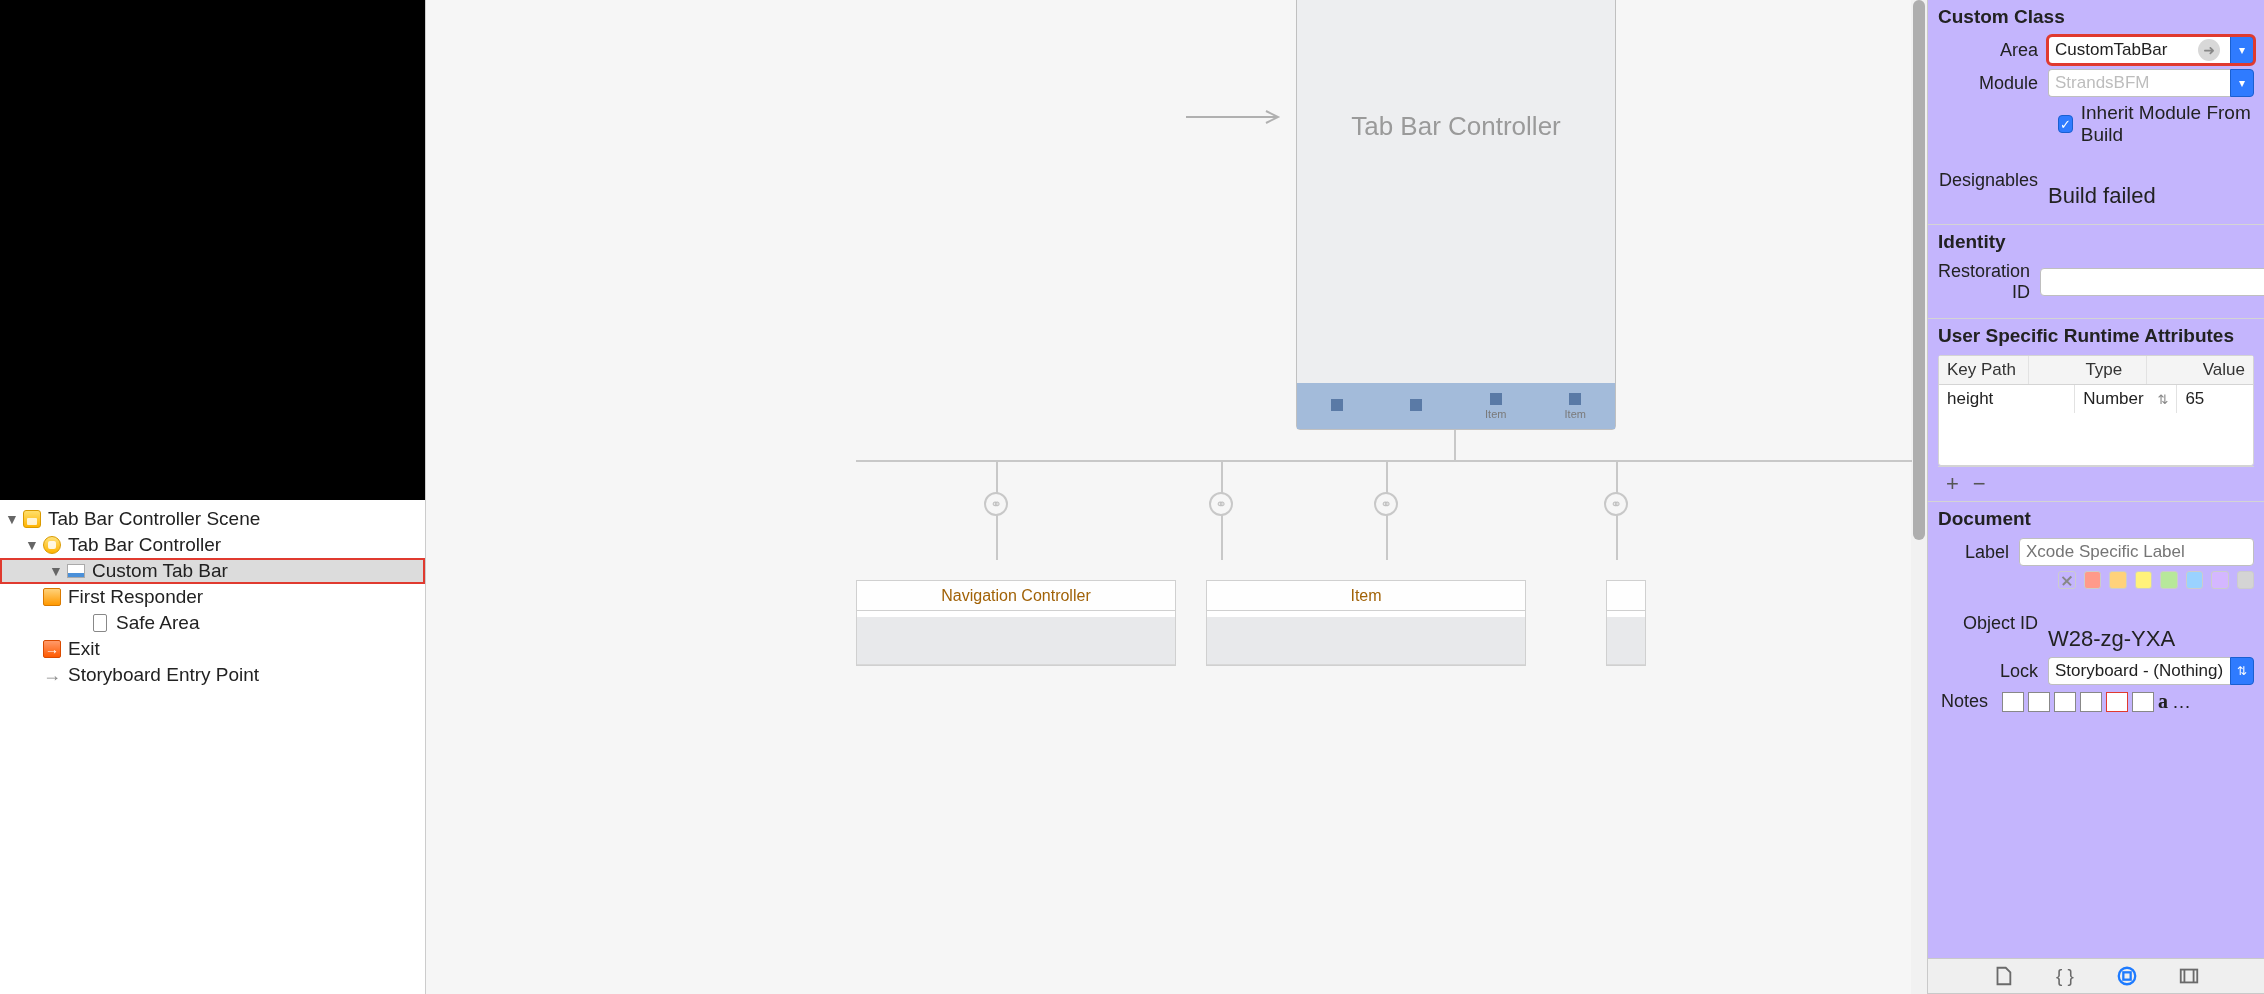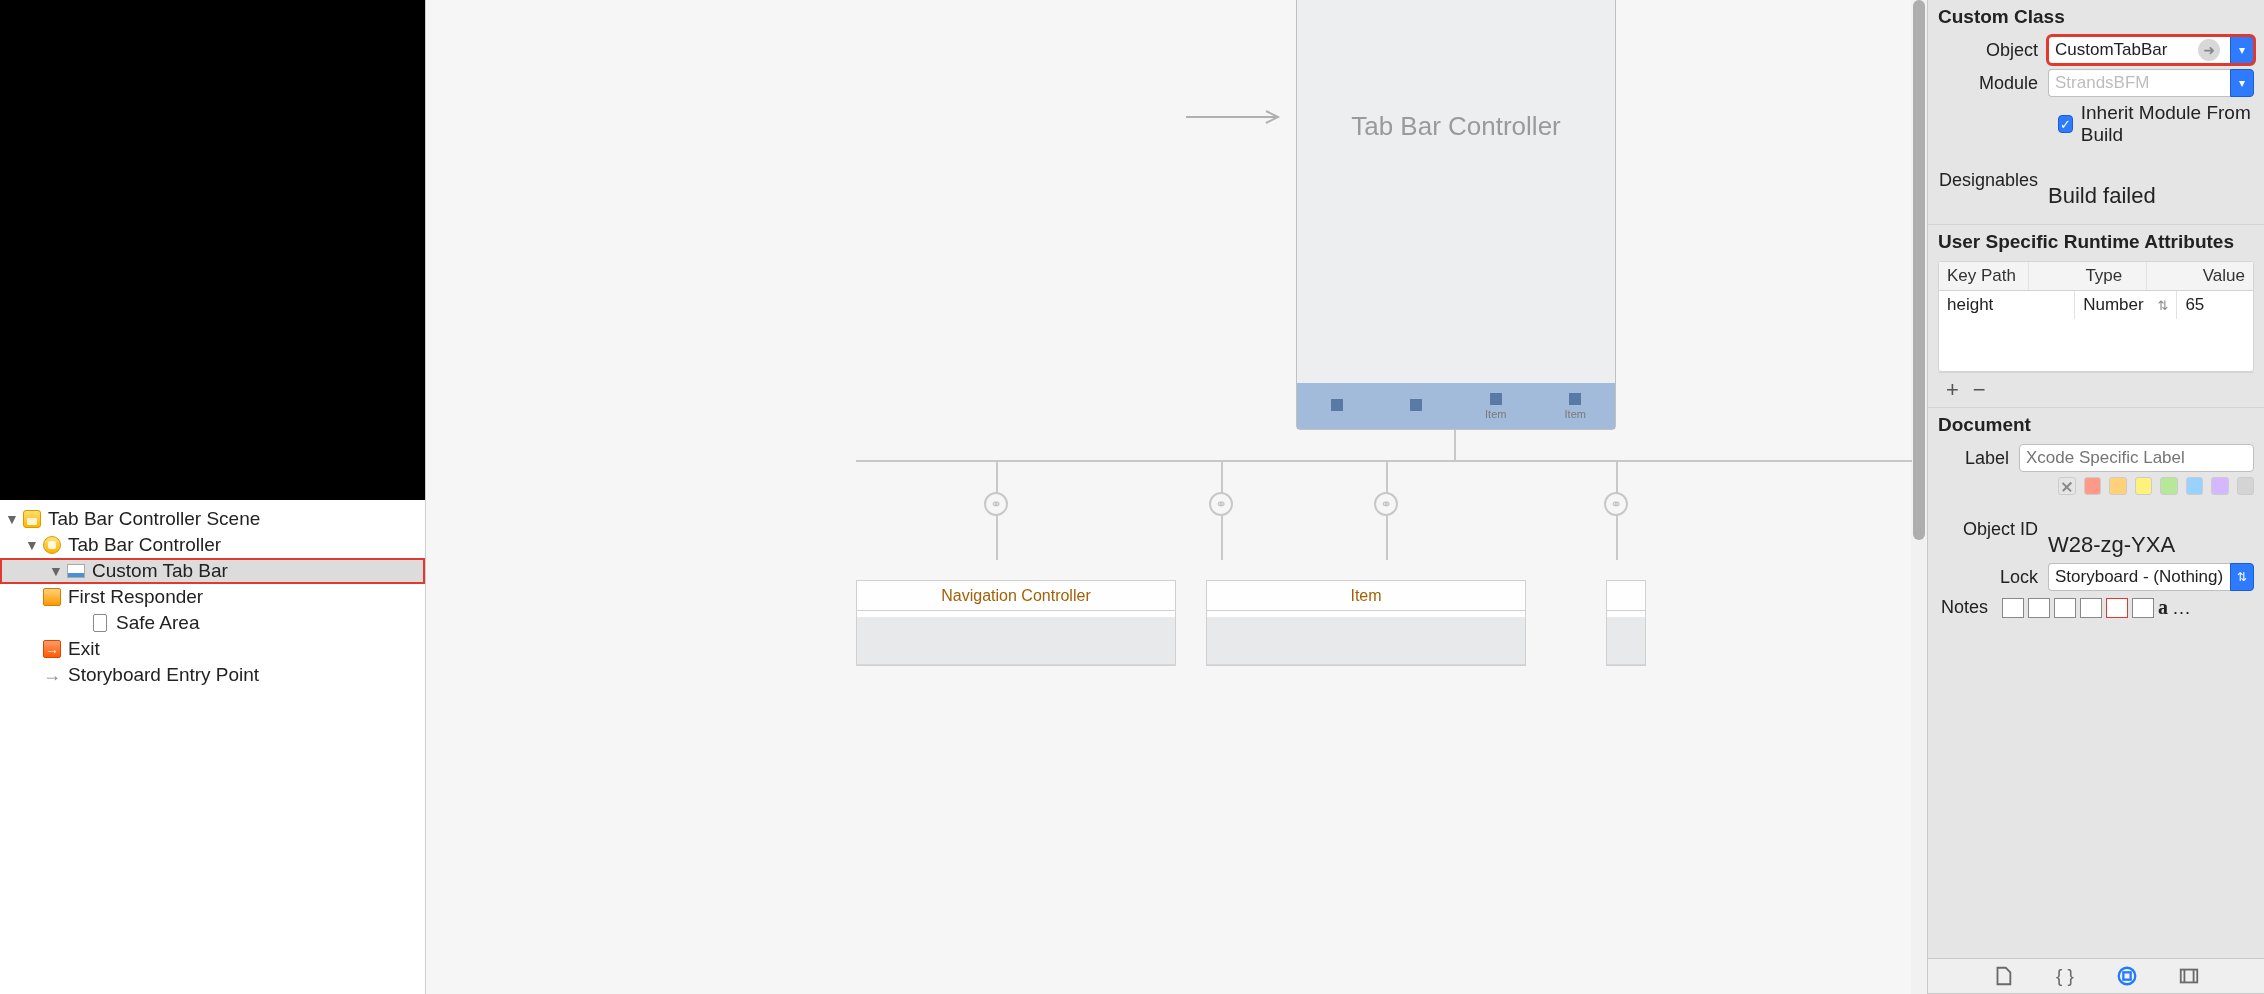--- a/index.html
+++ b/index.html
@@ -52,21 +52,21 @@
 .seg-h{position:absolute;left:430px;right:15px;top:460px;height:2px;background:#c8c8c8;}
 .seg-v{position:absolute;width:2px;background:#c8c8c8;top:460px;height:100px;}
 .seg-node{position:absolute;width:24px;height:24px;border:2px solid #c8c8c8;border-radius:12px;background:#f6f6f6;top:492px;display:flex;align-items:center;justify-content:center;color:#c0c0c0;font-size:14px;}
 
 
 .child-scene{position:absolute;top:580px;width:320px;border:1px solid #d0d0d0;background:#fefefe;}
 .child-head{height:30px;border-bottom:1px solid #d0d0d0;display:flex;align-items:center;justify-content:center;color:#a16207;font-size:16px;}
 .child-body{height:54px;background:#e8e9eb;border-top:6px solid #fff;border-bottom:1px solid #d8d8d8;}
 
 
-.inspector{width:337px;height:100%;border-left:1px solid #c9c9c9;display:flex;flex-direction:column;background:#e5e5e5;}
+.inspector{width:337px;height:100%;border-left:1px solid #c9c9c9;display:flex;flex-direction:column;background:#c4b5fd;}
 .section{border-bottom:1px solid #d4d4d4;padding:6px 10px 10px 10px;}
 .section-title{font-weight:600;font-size:19px;margin-bottom:8px;color:#222;}
 .form-row{display:flex;align-items:center;margin:5px 0;}
 .form-label{width:110px;text-align:right;padding-right:10px;font-size:18px;color:#222;}
 .form-input{flex:1;height:28px;border:1px solid #bfbfbf;border-radius:4px;background:#fff;padding:0 6px;font-size:17px;color:#222;display:flex;align-items:center;}
 .form-input.placeholder{color:#bdbdbd;}
 .combo{display:flex;flex:1;}
 .combo .form-input{border-top-right-radius:0;border-bottom-right-radius:0;border-right:none;}
 .combo-btn{width:24px;height:28px;background:#2f7bff;border:1px solid #1a5fd0;border-top-right-radius:4px;border-bottom-right-radius:4px;display:flex;align-items:center;justify-content:center;color:#fff;font-size:12px;}
 .combo .goto{width:22px;height:22px;border-radius:11px;background:#d8d8d8;color:#888;margin-right:4px;display:flex;align-items:center;justify-content:center;font-size:14px;}
@@ -221,21 +221,21 @@
   <div class="scrollbar-v">
       <div class="scrollbar-thumb"></div>
     </div>
 </div>
 
 <div class="inspector">
 
   <div class="section">
     <div class="section-title">Custom Class</div>
     <div class="form-row">
-      <div class="form-label">Object</div>
+      <div class="form-label">Area</div>
       <div class="combo highlight-red">
         <div class="form-input">
             <span>CustomTabBar</span>
             <span style="margin-left:auto" class="goto">➜</span>
           </div>
         <div class="combo-btn">▾</div>
       </div>
     </div>
     <div class="form-row">
       <div class="form-label">Module</div>
@@ -247,20 +247,27 @@
     <div class="check-row">
       <div class="checkbox">✓</div>
       <span>Inherit Module From Build</span>
     </div>
     <div class="form-row">
       <div class="form-label">Designables</div>
       <div class="static-val">Build failed</div>
     </div>
   </div>
 
+  <div class="section">
+    <div class="section-title">Identity</div>
+    <div class="form-row">
+      <div class="form-label">Restoration ID</div>
+      <input class="form-input" style="">
+    </div>
+  </div>
 
   <div class="section" style="padding-bottom:0">
     <div class="section-title">User Specific Runtime Attributes</div>
     <div class="attr-table">
       <div class="attr-head">
         <div class="col-key">Key Path</div>
         <div class="col-type">Type</div>
         <div class="col-val">Value</div>
       </div>
       <div class="attr-row">

